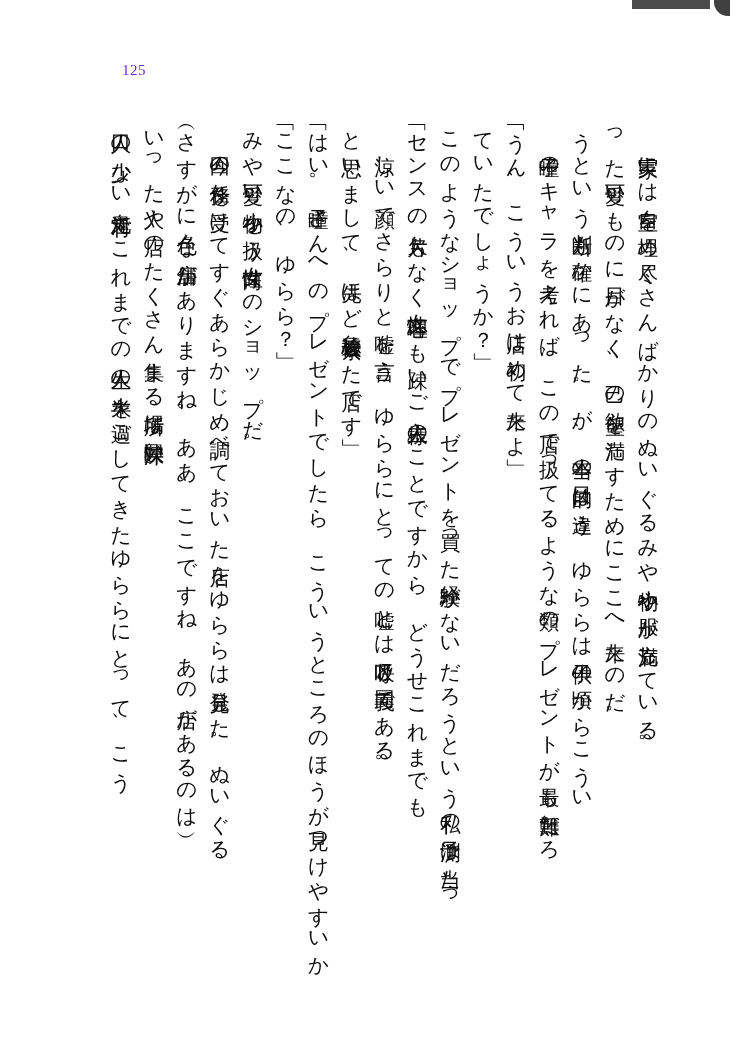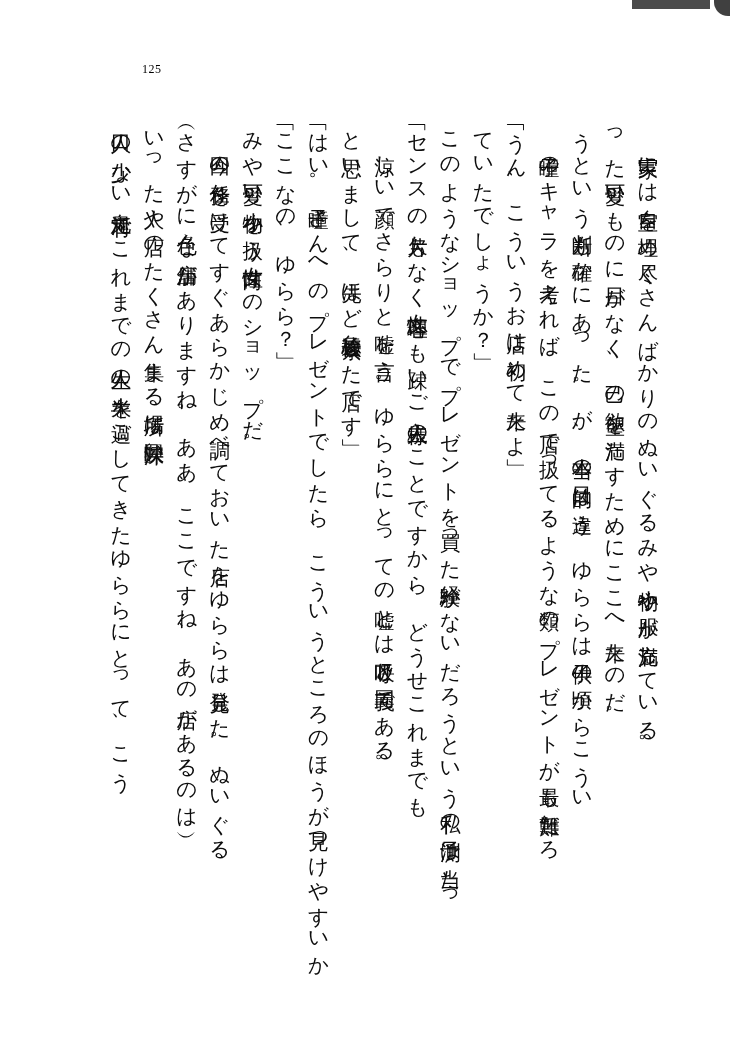--- a/index.html
+++ b/index.html
@@ -35,24 +35,23 @@
     height: 16px;
     background: #2b2b2b;
     border-radius: 0 0 0 14px;
     opacity: 0.9;
   }
 
   #page-number {
     position: absolute;
     top: 62px;
     left: 122px;
-    font-size: 12px;
+    font-size: 15px;
     letter-spacing: 0.5px;
-    color: #000000;
-    margin-left: 20px;
+    color: #6d28d9;
   }
 
   
   #text-block {
     position: absolute;
     top: 118px;
     right: 78px;
     height: 800px;
     width: 560px;
     display: flex;

